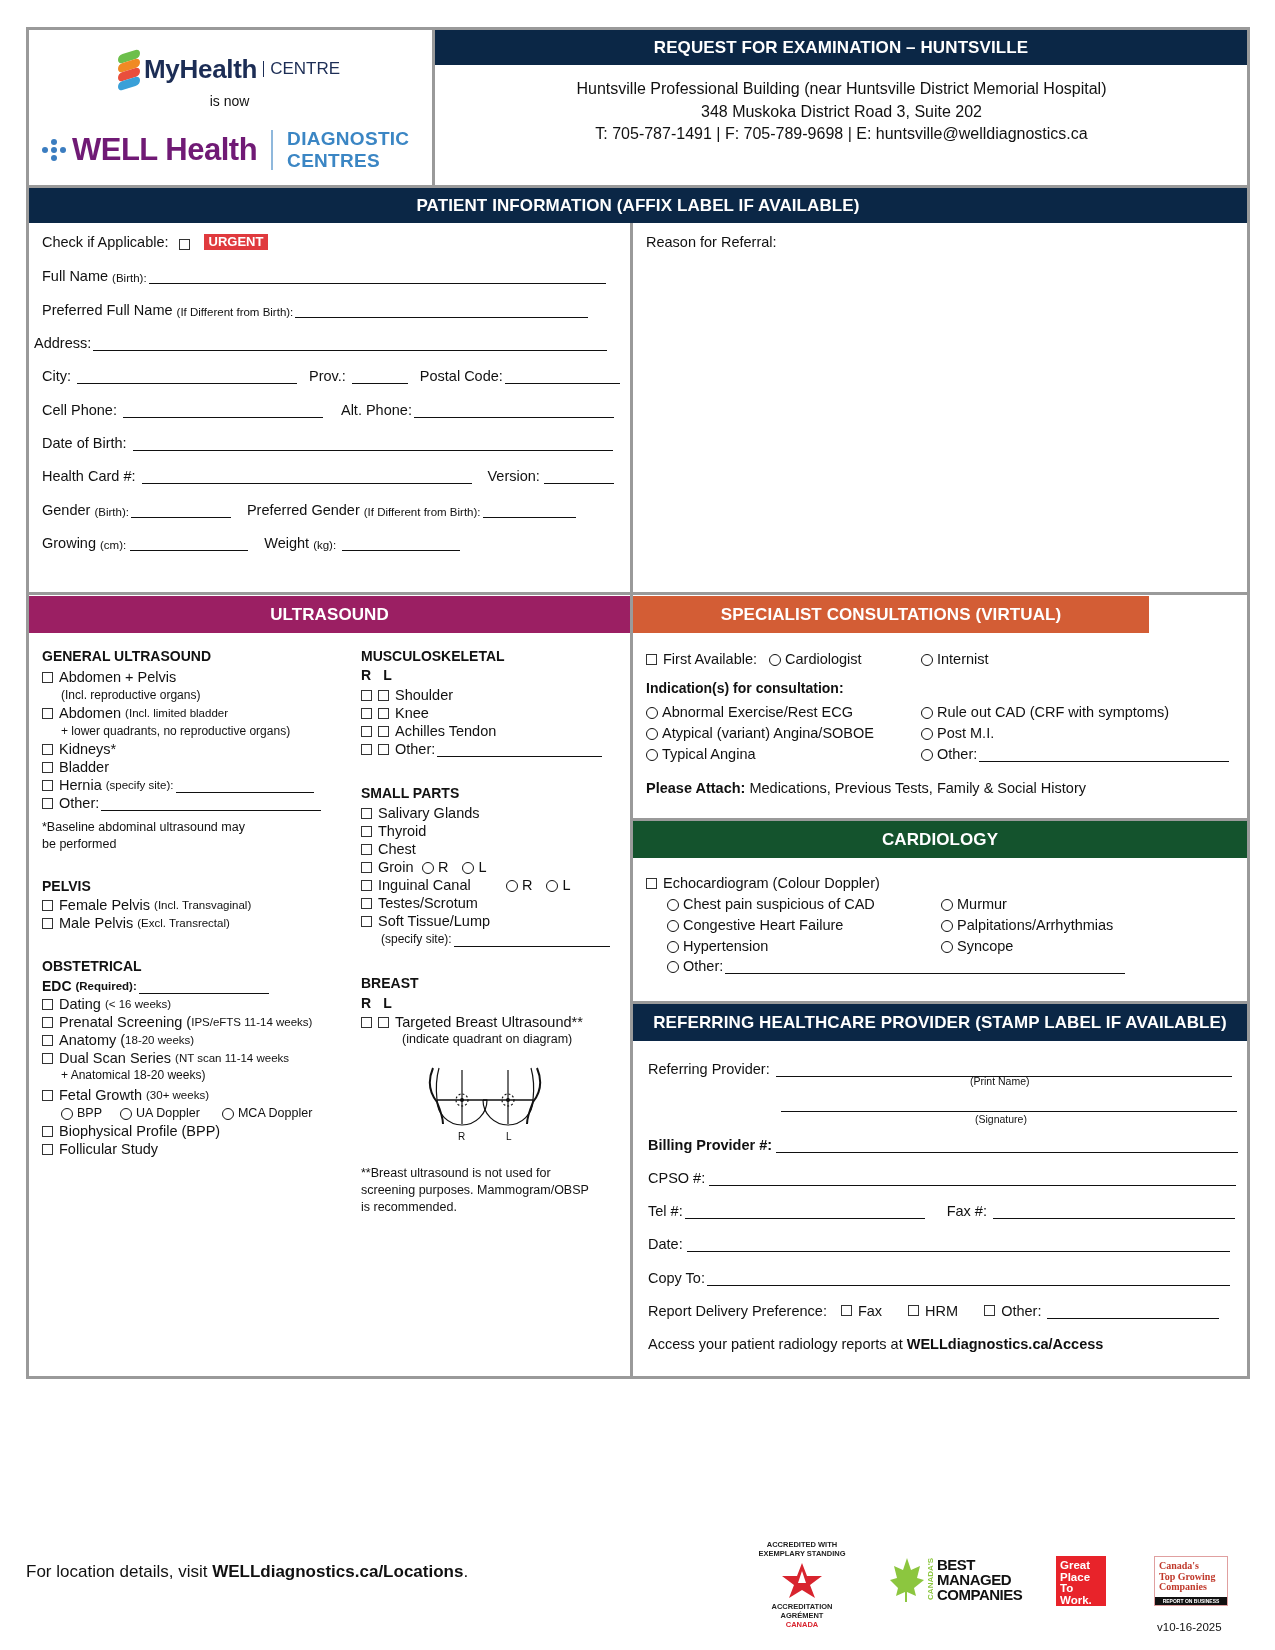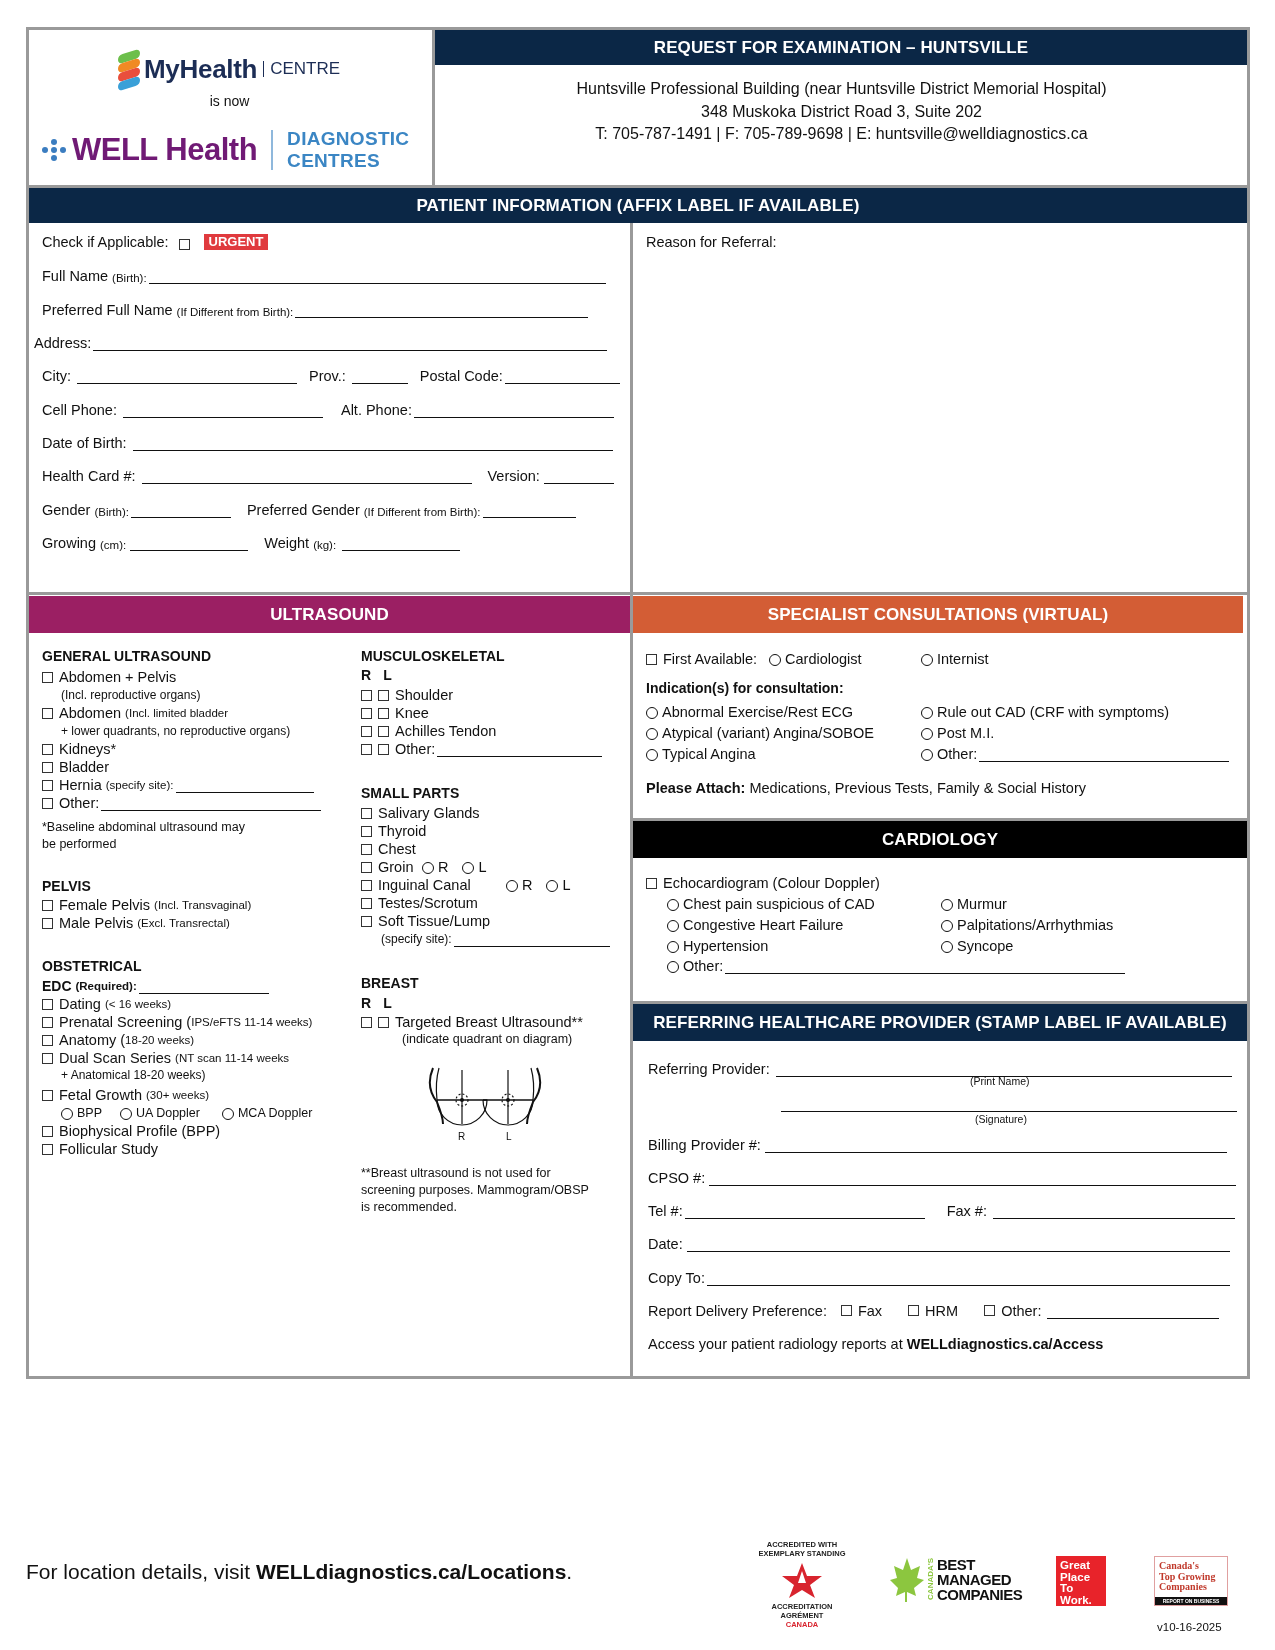--- a/index.html
+++ b/index.html
@@ -36,21 +36,21 @@
   .cb { display: inline-block; width: 11px; height: 11px; border: 1px solid #333; margin-right: 6px; vertical-align: -1px; flex: none; }
   .rd { display: inline-block; width: 12px; height: 12px; border: 1.5px solid #111; border-radius: 50%; margin-right: 4px; vertical-align: -1px; flex: none; }
   .urgent { background: #e03a3e; color: #fff; font-weight: bold; font-size: 13px; padding: 0 5px; margin-left: 8px; height: 16px; line-height: 16px; display: inline-block; }
 
   .sec-h { position: absolute; font-weight: bold; font-size: 14px; }
   .item { position: absolute; display: flex; align-items: center; font-size: 14.5px; white-space: nowrap; line-height: 17px; }
   .sub { position: absolute; font-size: 12px; white-space: nowrap; }
   .note { position: absolute; font-size: 12.5px; line-height: 17px; }
   .b { font-weight: bold; }
 
-  .footer-text { position: absolute; left: 26px; top: 1560px; font-size: 21px; line-height: 24px; }
+  .footer-text { position: absolute; left: 26px; top: 1560px; font-size: 17px; line-height: 24px; }
   .badge-acc { position: absolute; left: 752px; top: 1540px; width: 100px; text-align: center; font-size: 7.5px; font-weight: bold; color: #222; line-height: 9px; }
   .badge-bmc { position: absolute; left: 890px; top: 1556px; display: flex; align-items: center; }
   .badge-gptw { position: absolute; left: 1056px; top: 1556px; width: 50px; height: 50px; background: #e8232a; color: #fff; font-weight: bold; font-size: 11.5px; line-height: 11.5px; padding: 4px 4px; }
   .badge-ctg { position: absolute; left: 1154px; top: 1556px; width: 74px; height: 50px; border: 1px solid #e0a0a0; }
   .version { position: absolute; left: 1157px; top: 1621px; font-size: 11.5px; }
 </style>
 </head>
 <body>
 
 <div class="frame"></div>
@@ -319,21 +319,21 @@
 </svg>
 <div class="abs" style="left:458px; top:1131px; font-size:10px;">R</div>
 <div class="abs" style="left:506px; top:1131px; font-size:10px;">L</div>
 
 <div class="note" style="left:361px; top:1165px;">
   <div>**Breast ultrasound is not used for</div>
   <div>screening purposes. Mammogram/OBSP</div>
   <div>is recommended.</div>
 </div>
 
-<div class="bar" style="left:633px; top:596px; width:610px; height:37px; background:#d35d35;">
+<div class="bar" style="left:633px; top:596px; width:516px; height:37px; background:#d35d35;">
   <span>SPECIALIST CONSULTATIONS (VIRTUAL)</span>
 </div>
 <div class="item" style="left:646px; top:651px;">
   <span class="cb"></span>
     <span>First Available:</span>
   <span class="rd" style="margin-left:12px;"></span>
     <span>Cardiologist</span>
 </div>
 <div class="item" style="left:921px; top:651px;">
     <span class="rd"></span>
@@ -361,21 +361,21 @@
     <span class="rd"></span>
     <span>Post M.I.</span>
   </div>
 <div class="item" style="left:921px; top:746px;">
     <span class="rd"></span>
     <span>Other:</span>
     <span class="line" style="width:250px;"></span>
   </div>
 <div class="item" style="left:646px; top:780px;"><span class="b">Please Attach:</span>&nbsp;<span>Medications, Previous Tests, Family &amp; Social History</span></div>
 
-<div class="bar" style="left:633px; top:821px; width:614px; height:37px; background:#000000;">
+<div class="bar" style="left:633px; top:821px; width:614px; height:37px; background:#14532d;">
   <span>CARDIOLOGY</span>
 </div>
 <div class="item" style="left:646px; top:875px;">
     <span class="cb"></span>
     <span>Echocardiogram (Colour Doppler)</span>
   </div>
 <div class="item" style="left:667px; top:896px;">
     <span class="rd"></span>
     <span>Chest pain suspicious of CAD</span>
   </div>
@@ -408,21 +408,21 @@
 <div class="bar navy" style="left:633px; top:1004px; width:614px; height:37px;">
   <span>REFERRING HEALTHCARE PROVIDER (STAMP LABEL IF AVAILABLE)</span>
 </div>
 <div class="row" style="left:648px; top:1061px;">
   <span>Referring Provider:</span>
   <span class="line" style="width:456px; margin-left:6px;"></span>
 </div>
 <div class="abs" style="left:970px; top:1075px; font-size:10.5px;">(Print Name)</div>
 <span class="line abs" style="left:779px; top:1098px; width:456px;"></span>
 <div class="abs" style="left:975px; top:1113px; font-size:10.5px;">(Signature)</div>
-<div class="row" style="left:648px; top:1137px;">
+<div class="row" style="left:648px; top:1137px;font-weight:bold;">
   <span>Billing Provider #:</span>
   <span class="line" style="width:462px; margin-left:4px;"></span>
 </div>
 <div class="row" style="left:648px; top:1170px;">
   <span>CPSO #:</span>
   <span class="line" style="width:527px; margin-left:4px;"></span>
 </div>
 <div class="row" style="left:648px; top:1203px;">
   <span>Tel #:</span>
   <span class="line" style="width:240px;"></span>

